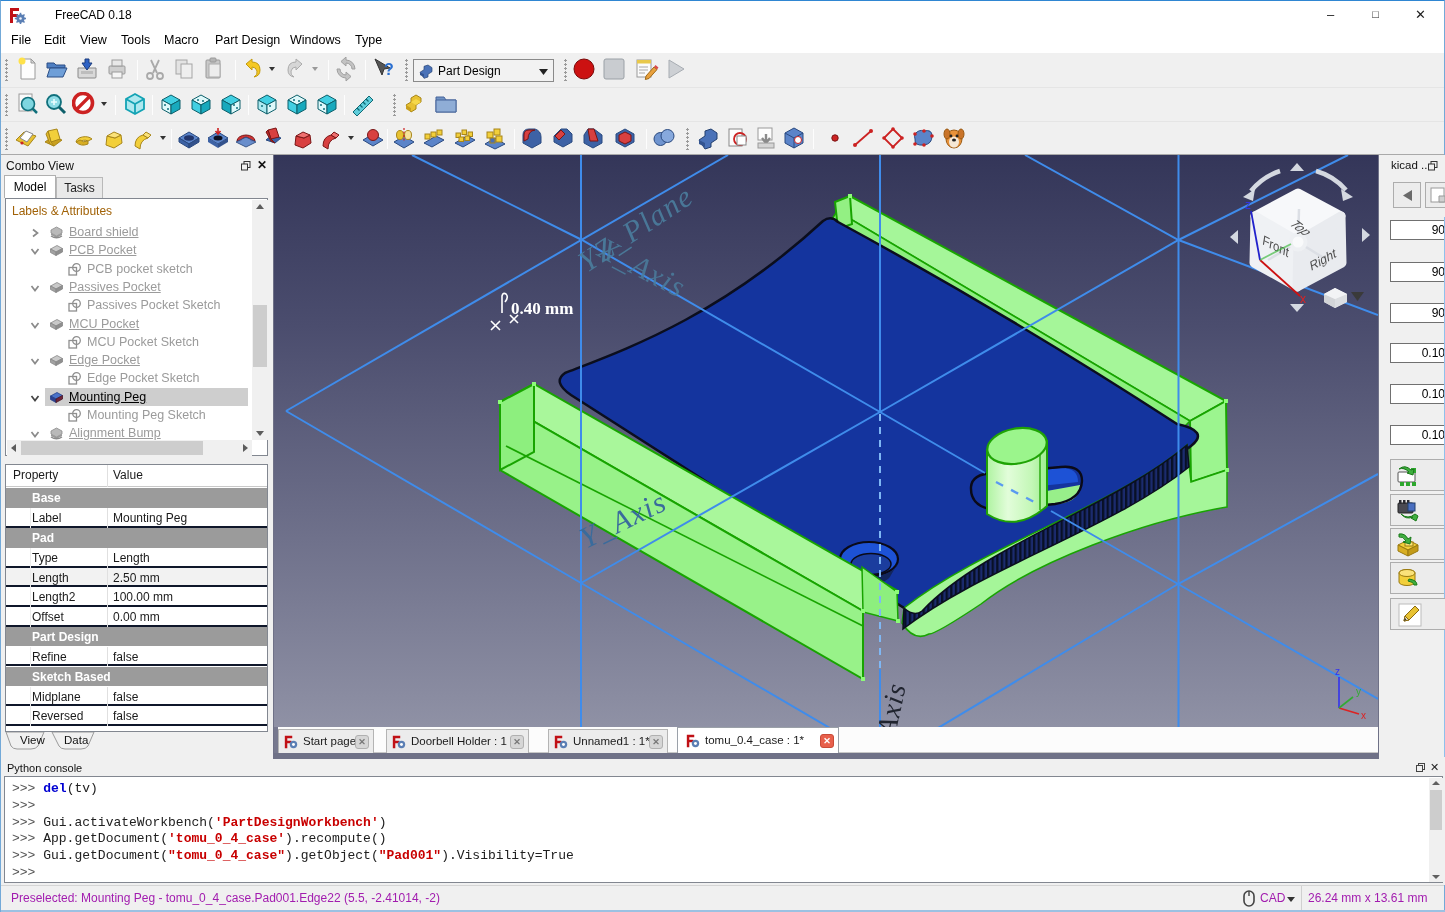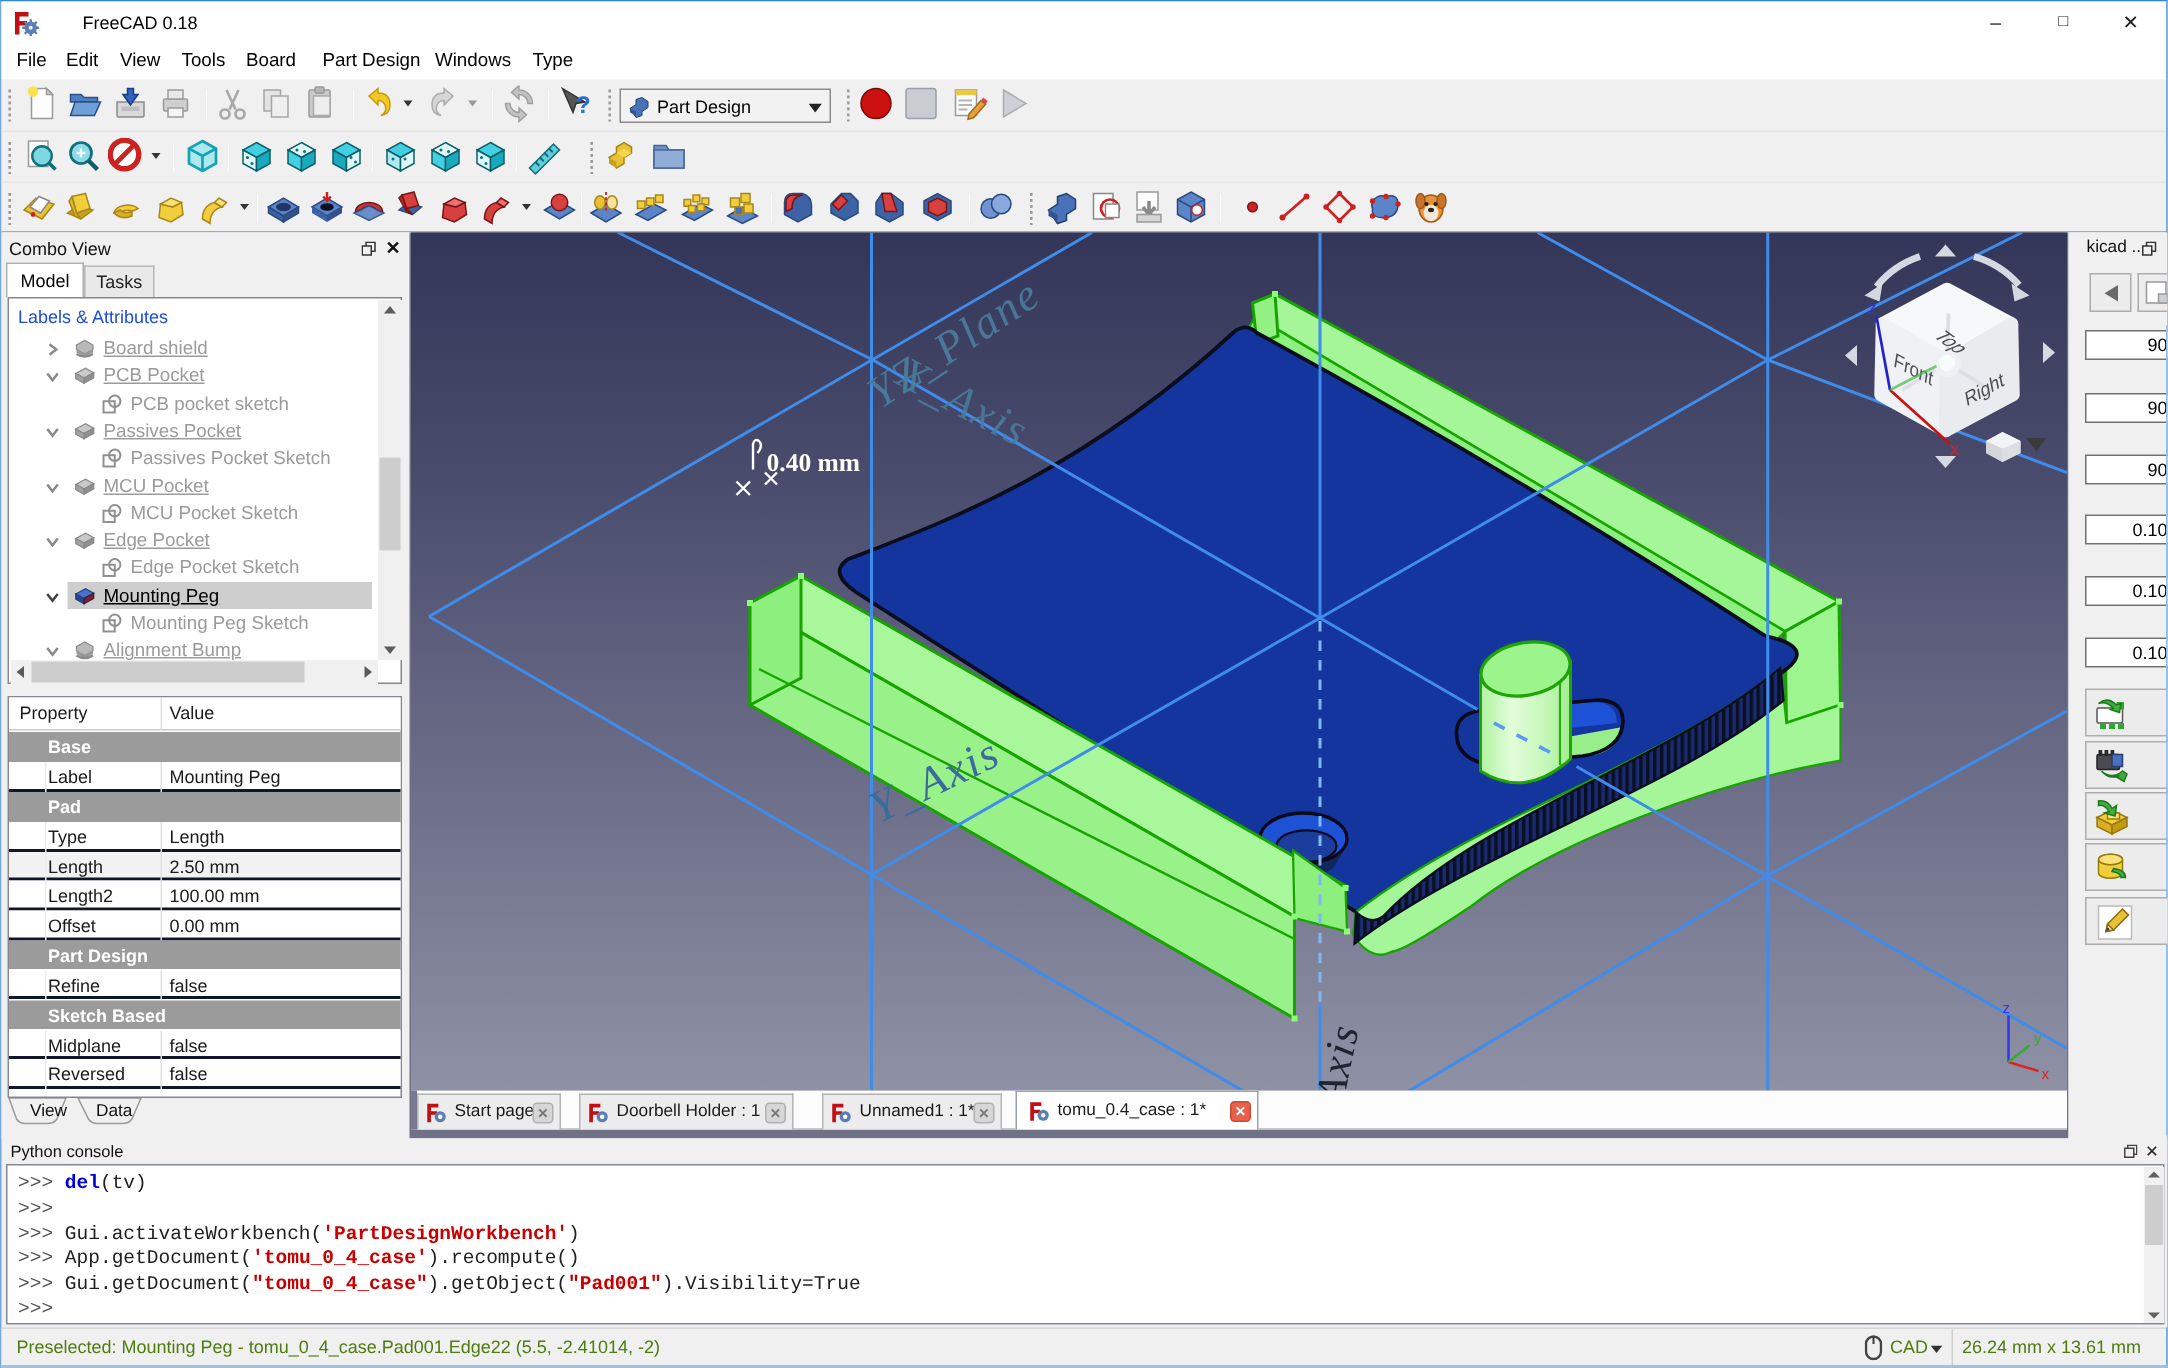--- a/index.html
+++ b/index.html
@@ -44,21 +44,21 @@
 .kbtn { position:absolute; left:11px; width:58px; height:32px; background:#ececec; border:1px solid #adadad; }
 
 #console { position:absolute; left:1px; top:758px; width:1443px; height:126px; background:#f0f0f0; }
 #ctitle { position:absolute; left:0; top:0; width:1443px; height:17px; font-size:11px; color:#111; background:#f0f0f0;}
 #cbody { position:absolute; left:2px; top:17px; width:1439px; height:107px; background:#fff; border:1px solid #828790;
   font-family:"Liberation Mono", monospace; font-size:13px; color:#202020; line-height:16.8px; padding:4px 0 0 7px; white-space:pre;}
 #cbody .kw { color:#0000d2; font-weight:bold; }
 #cbody .st { color:#c80000; font-weight:bold; }
 #cbody .pr { color:#555; }
 
-#statusbar { position:absolute; left:0; top:884px; width:1443px; height:27px; background:#f0f0f0; border-top:1px solid #d5d5d5; font-size:12px; color:#4d7c0f;}
+#statusbar { position:absolute; left:0; top:884px; width:1443px; height:27px; background:#f0f0f0; border-top:1px solid #d5d5d5; font-size:12px; color:#a21caf;}
 #btmborder { position:absolute; left:0; top:909px; width:1445px; height:3px; background:#9cc1e2; }
 svg text { user-select:none; }
 
 .trow { position:absolute; left:0; width:245px; height:18.3px; }
 .chevs { position:absolute; left:24px; top:4px; }
 .ticn { position:absolute; left:43px; top:1px; }
 .ticn2 { position:absolute; left:61px; top:1px; }
 .tlbl { position:absolute; left:63px; top:1px;text-decoration:underline; }
 .tlbl2 { position:absolute; left:81px; top:1px; }
 
@@ -420,21 +420,21 @@
   <div class="winbtn" style="left:1307px">–</div>
   <div class="winbtn" style="left:1352px;font-size:11px">□</div>
   <div class="winbtn" style="left:1397px">✕</div>
 </div>
 
 <div id="menubar">
   <span style="left:10px">File</span>
       <span style="left:43px">Edit</span>
   <span style="left:79px">View</span>
       <span style="left:120px">Tools</span>
-  <span style="left:163px">Board</span>
+  <span style="left:163px">Macro</span>
       <span style="left:214px">Part Design</span>
   <span style="left:289px">Windows</span>
       <span style="left:354px">Type</span>
 </div>
 
 <div id="toolbars">
   <div class="tbrow" style="top:0" id="tbrow1">
     <div class="grip" style="left:4px"></div>
     <svg class="ticon" style="left:15px">
           <use href="#s-new"></use>
@@ -659,21 +659,21 @@
             <rect x="3" y="0.5" width="6" height="6" fill="none" stroke="#333"></rect>
             <rect x="0.5" y="3" width="6" height="6" fill="#f0f0f0" stroke="#333"></rect>
           </svg>
       <span style="position:absolute;left:255px;top:1px;font-size:12px;font-weight:bold;color:#111">✕</span>
     </div>
 
     <div class="abs" style="left:2px;top:20px;width:52px;height:23px;background:#fff;border:1px solid #b0b0b0;border-bottom:none;z-index:2;font-size:12px;text-align:center;padding-top:4px">Model</div>
     <div class="abs" style="left:54px;top:22px;width:47px;height:21px;background:#e9e9e9;border:1px solid #b9b9b9;border-bottom:none;font-size:12px;text-align:center;padding-top:3px;color:#222">Tasks</div>
 
     <div class="panel" style="left:3px;top:43px;width:263px;height:258px">
-      <div style="position:absolute;left:6px;top:5px;font-size:12px;color:#1d4ed8">Labels &amp; Attributes</div>
+      <div style="position:absolute;left:6px;top:5px;font-size:12px;color:#a16207">Labels &amp; Attributes</div>
 
       <div id="tree" style="position:absolute;left:0;top:0;width:245px;height:258px;overflow:hidden;font-size:12.5px;color:#9b9b9b">
         <div class="trow" style="top:25px">
               <svg class="chevs" width="10" height="10">
                 <path d="M3,1.5 L7.5,5 L3,8.5" stroke="#8a8a8a" stroke-width="1.7" fill="none"></path>
               </svg>
               <svg class="ticn" width="15" height="15">
                 <use href="#i-body"></use>
               </svg>
               <span class="tlbl">Board shield</span>

